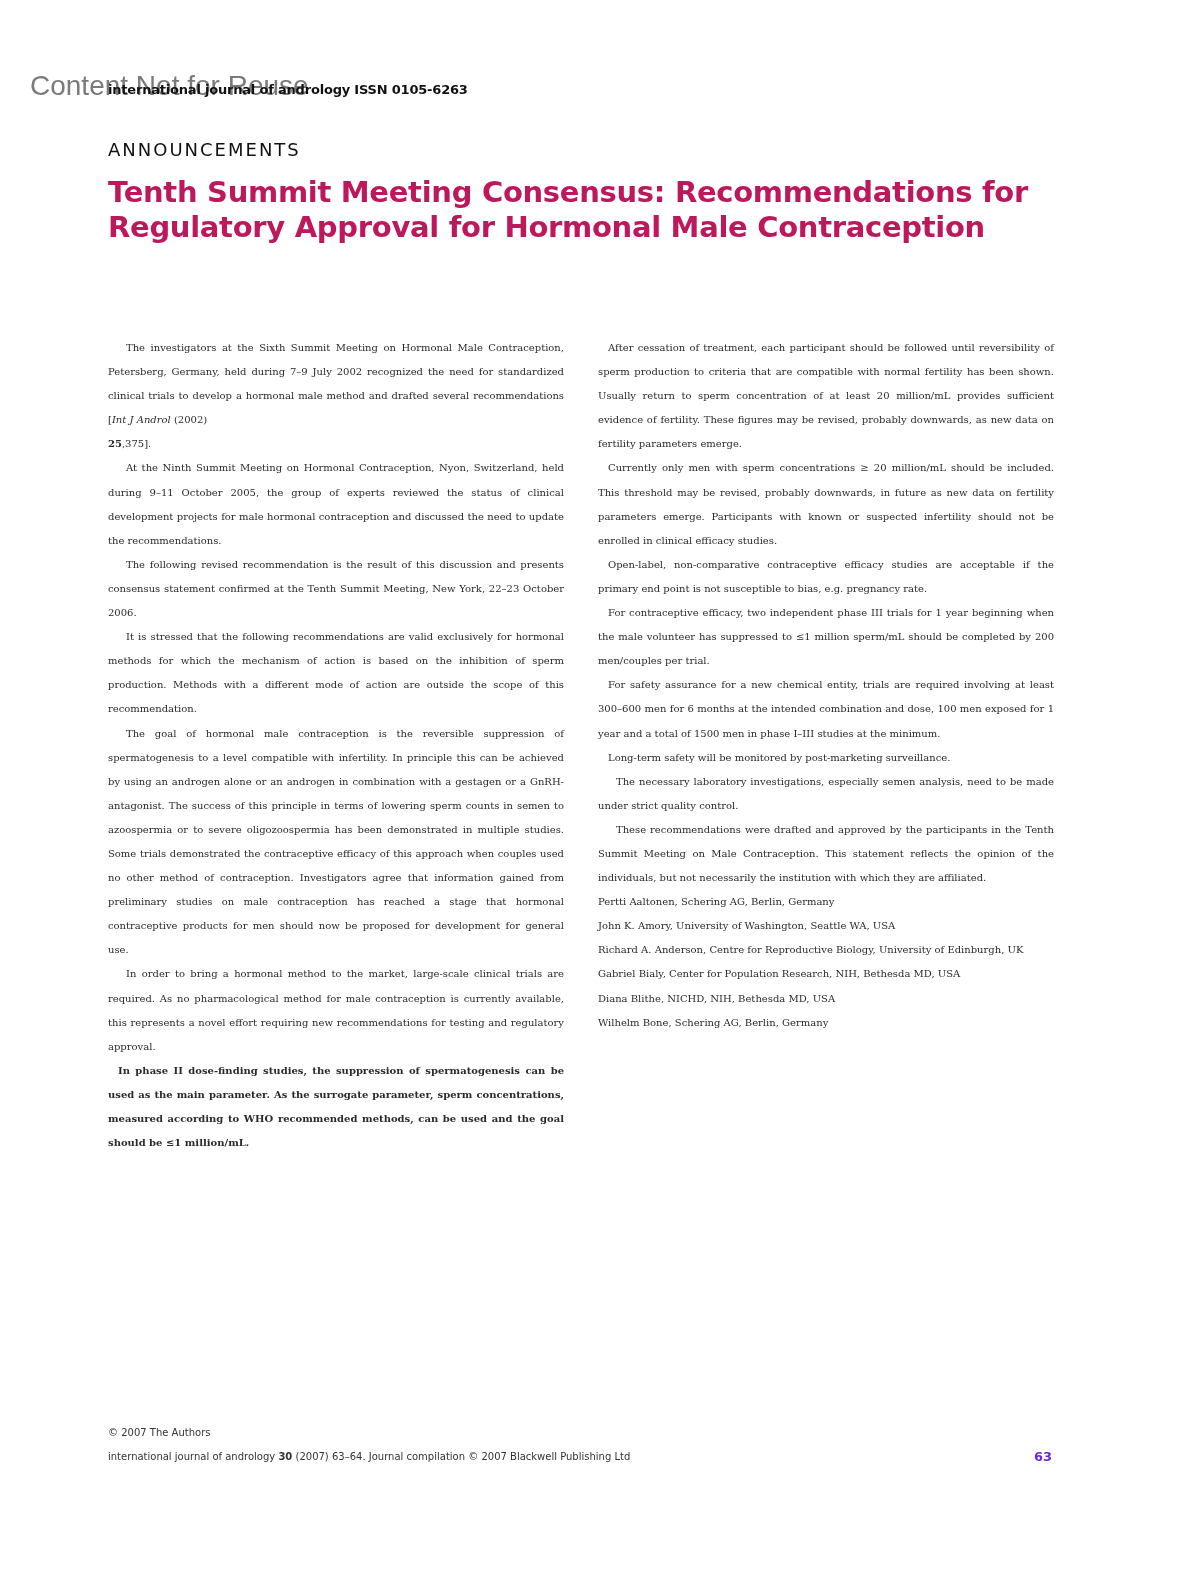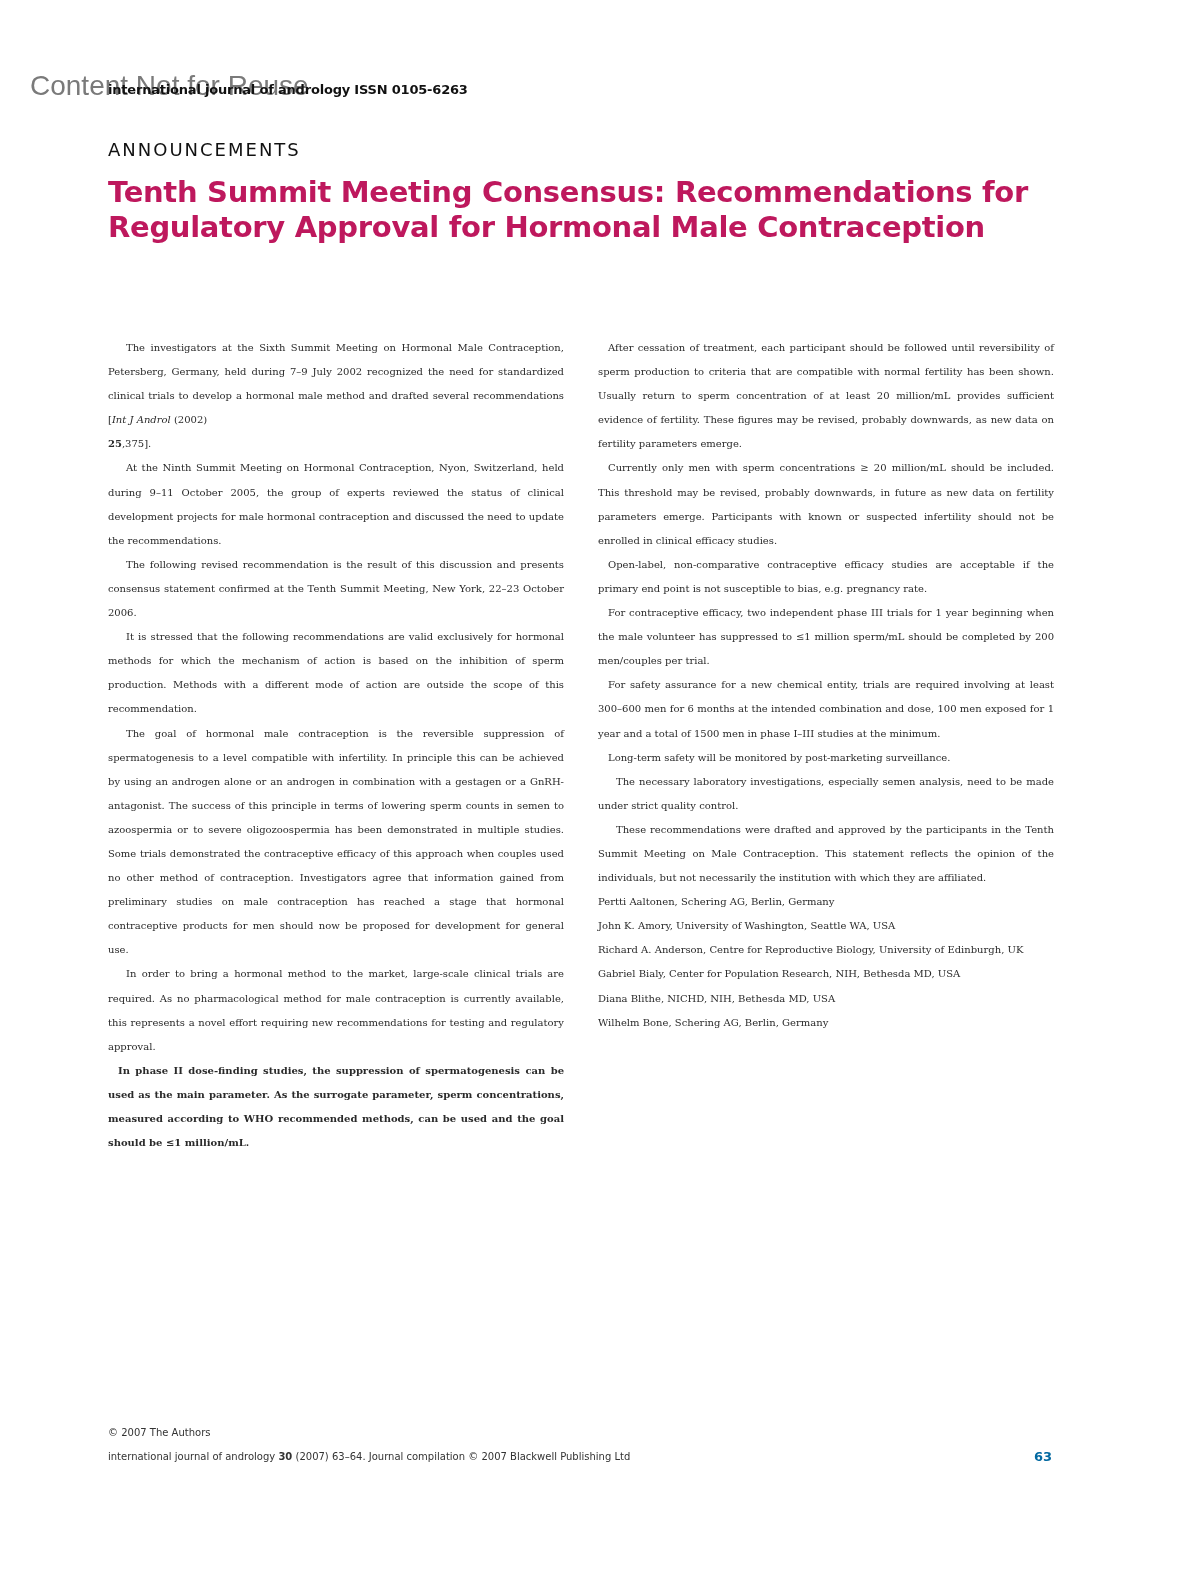--- a/index.html
+++ b/index.html
@@ -12,21 +12,21 @@
   .col-left { left: 108px; }
   .col-right { left: 598px; }
   .col p { margin: 0; text-align: justify; text-indent: 18px; hyphens: auto; }
   .col p.noind { text-indent: 10px; font-weight: bold; }
   .col-right p { text-indent: 10px; }
   .col-right p.ind2 { text-indent: 18px; }
   .author { margin: 0; padding-left: 10px; text-indent: -10px; text-align: left; }
   .col-right .author { text-indent: -10px; }
   .footer-copy { position: absolute; left: 108px; top: 1427px; font-family: "DejaVu Sans", sans-serif; font-size: 10px; color: #333; }
   .footer-line { position: absolute; left: 108px; top: 1451px; font-family: "DejaVu Sans", sans-serif; font-size: 10px; color: #333; }
-  .page-number { position: absolute; left: 1034px; top: 1449px; font-family: "DejaVu Sans", sans-serif; font-weight: bold; font-size: 13px; color: #0369a1; text-align: right; }
+  .page-number { position: absolute; left: 1034px; top: 1449px; font-family: "DejaVu Sans", sans-serif; font-weight: bold; font-size: 13px; color: #6d28d9; text-align: right; }
 </style>
 </head>
 <body>
 
 <div class="watermark">Content Not for Reuse</div>
 <div class="journal-header">international journal of andrology ISSN 0105-6263</div>
 <div class="section-label">ANNOUNCEMENTS</div>
 <h1 class="title">Tenth Summit Meeting Consensus: Recommendations for Regulatory Approval for Hormonal Male Contraception</h1>
 
 <div class="col col-left">

